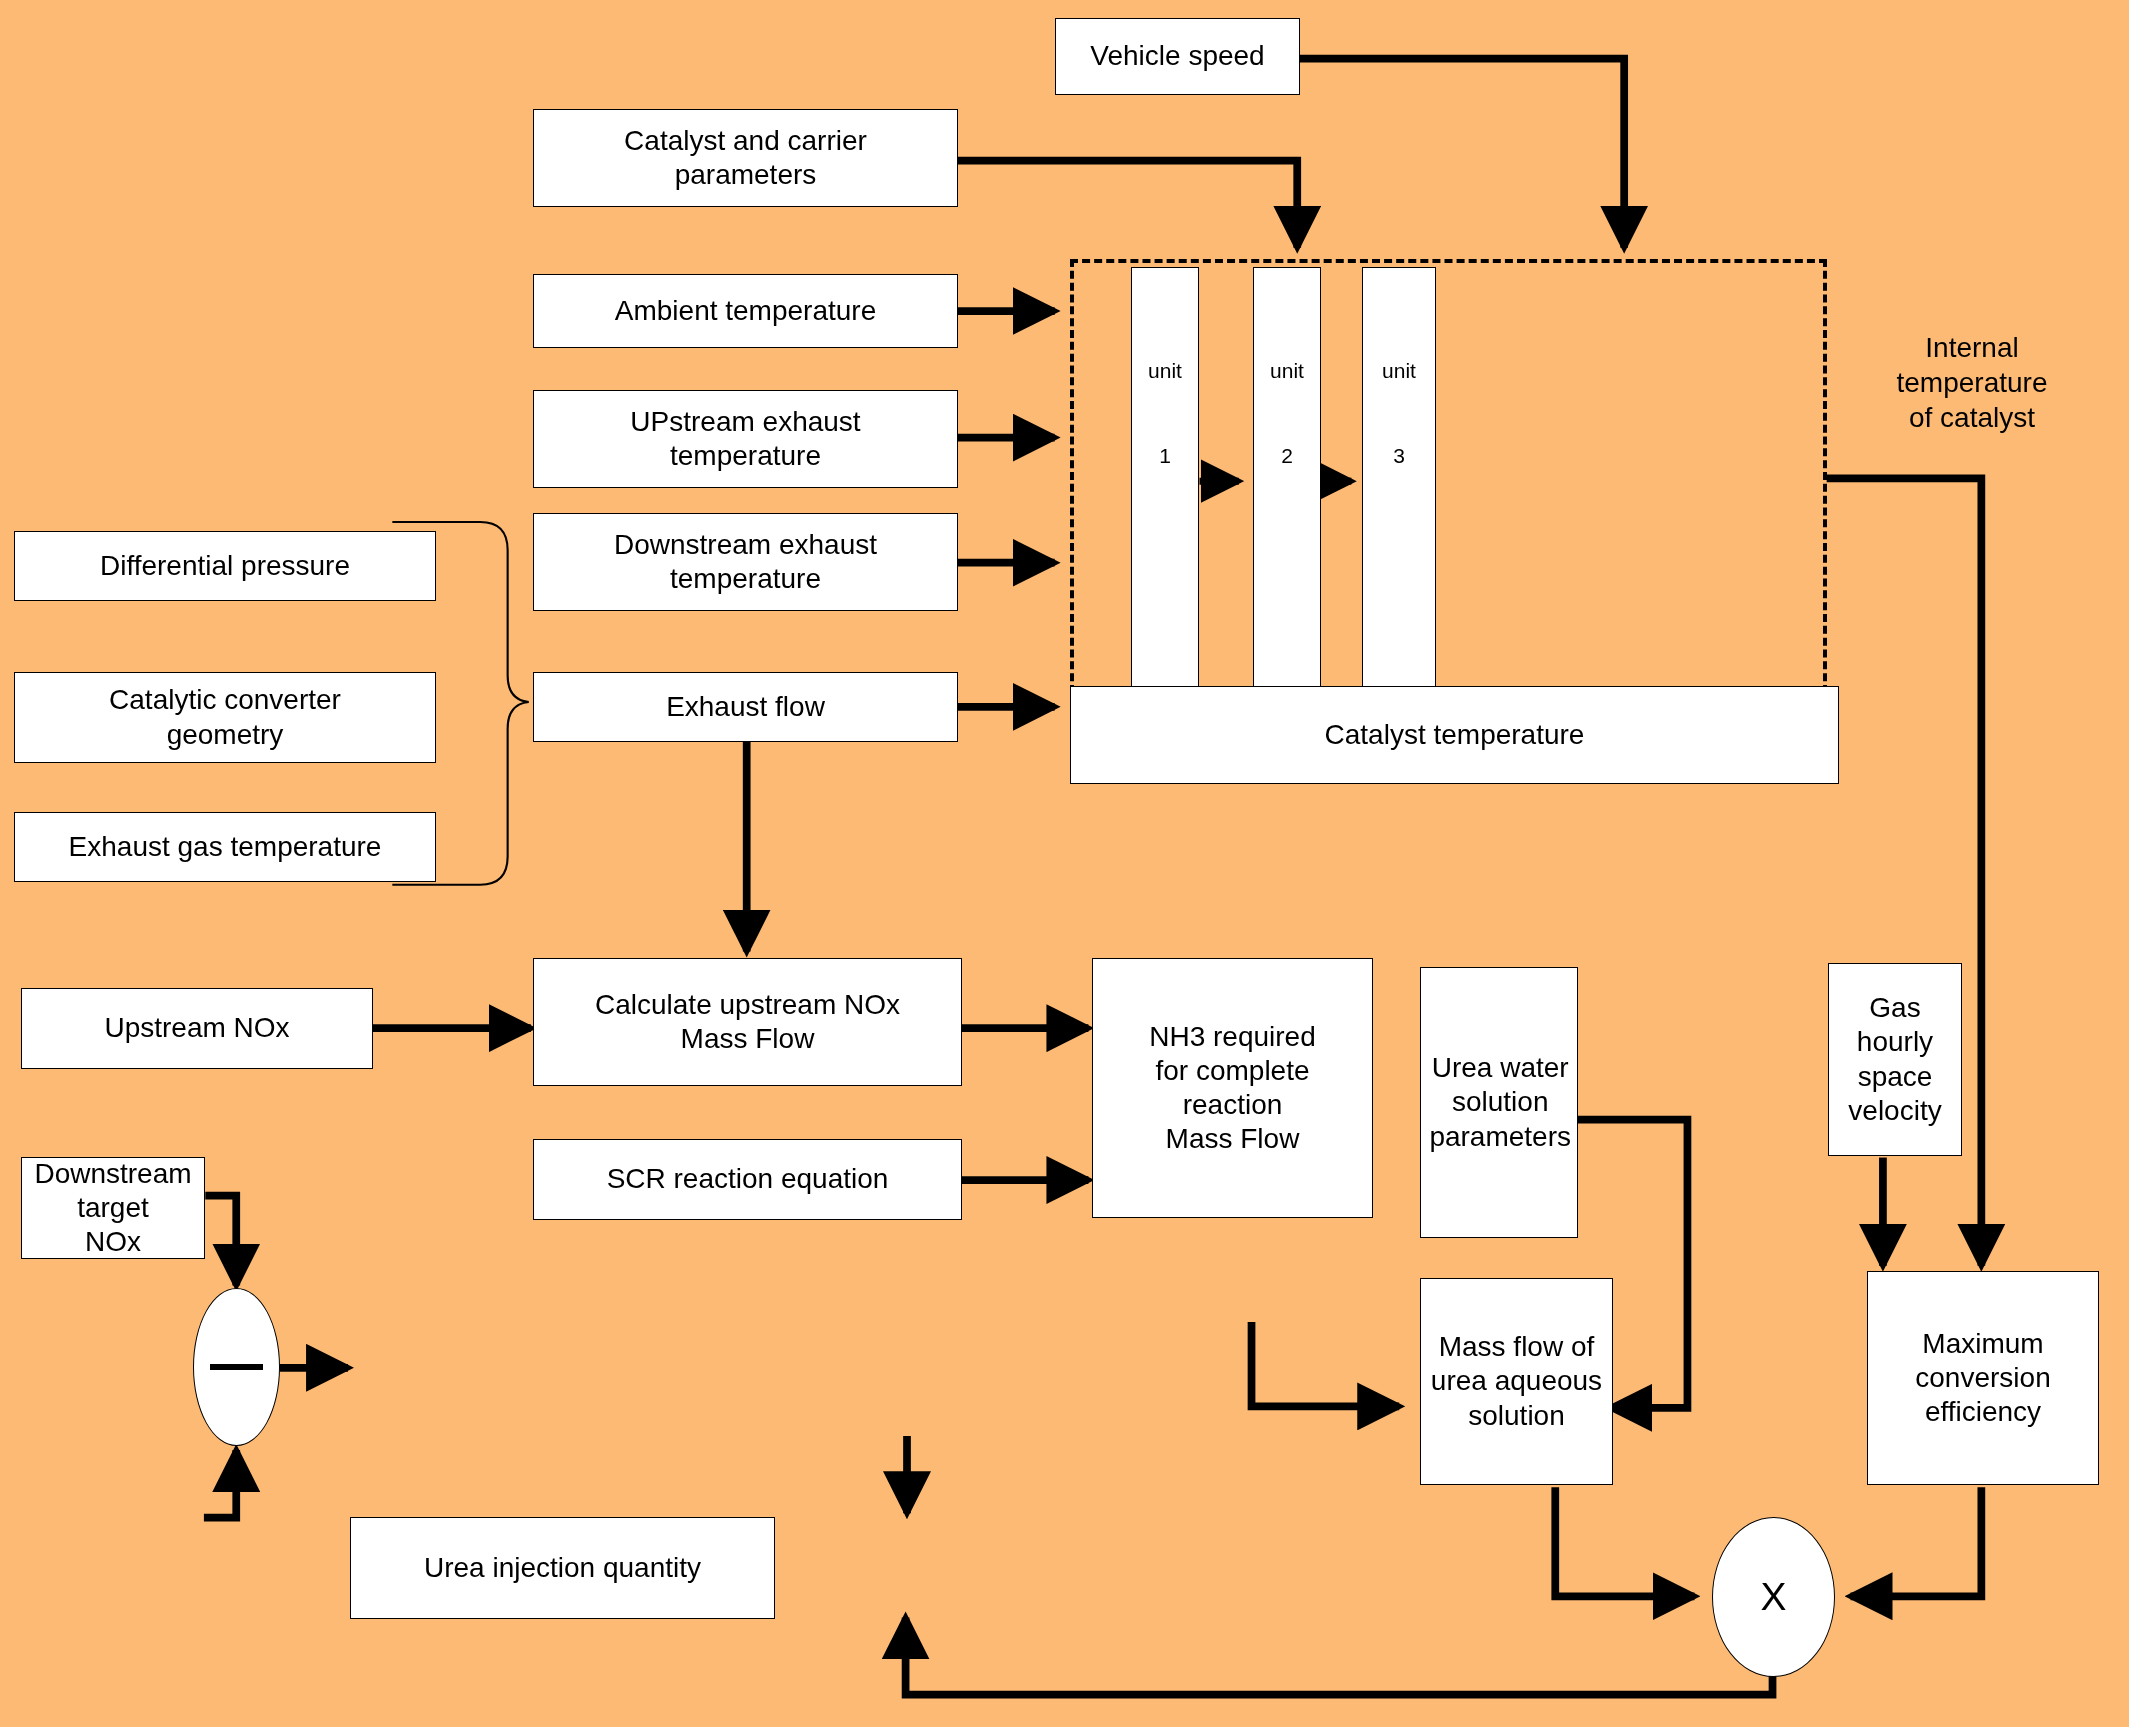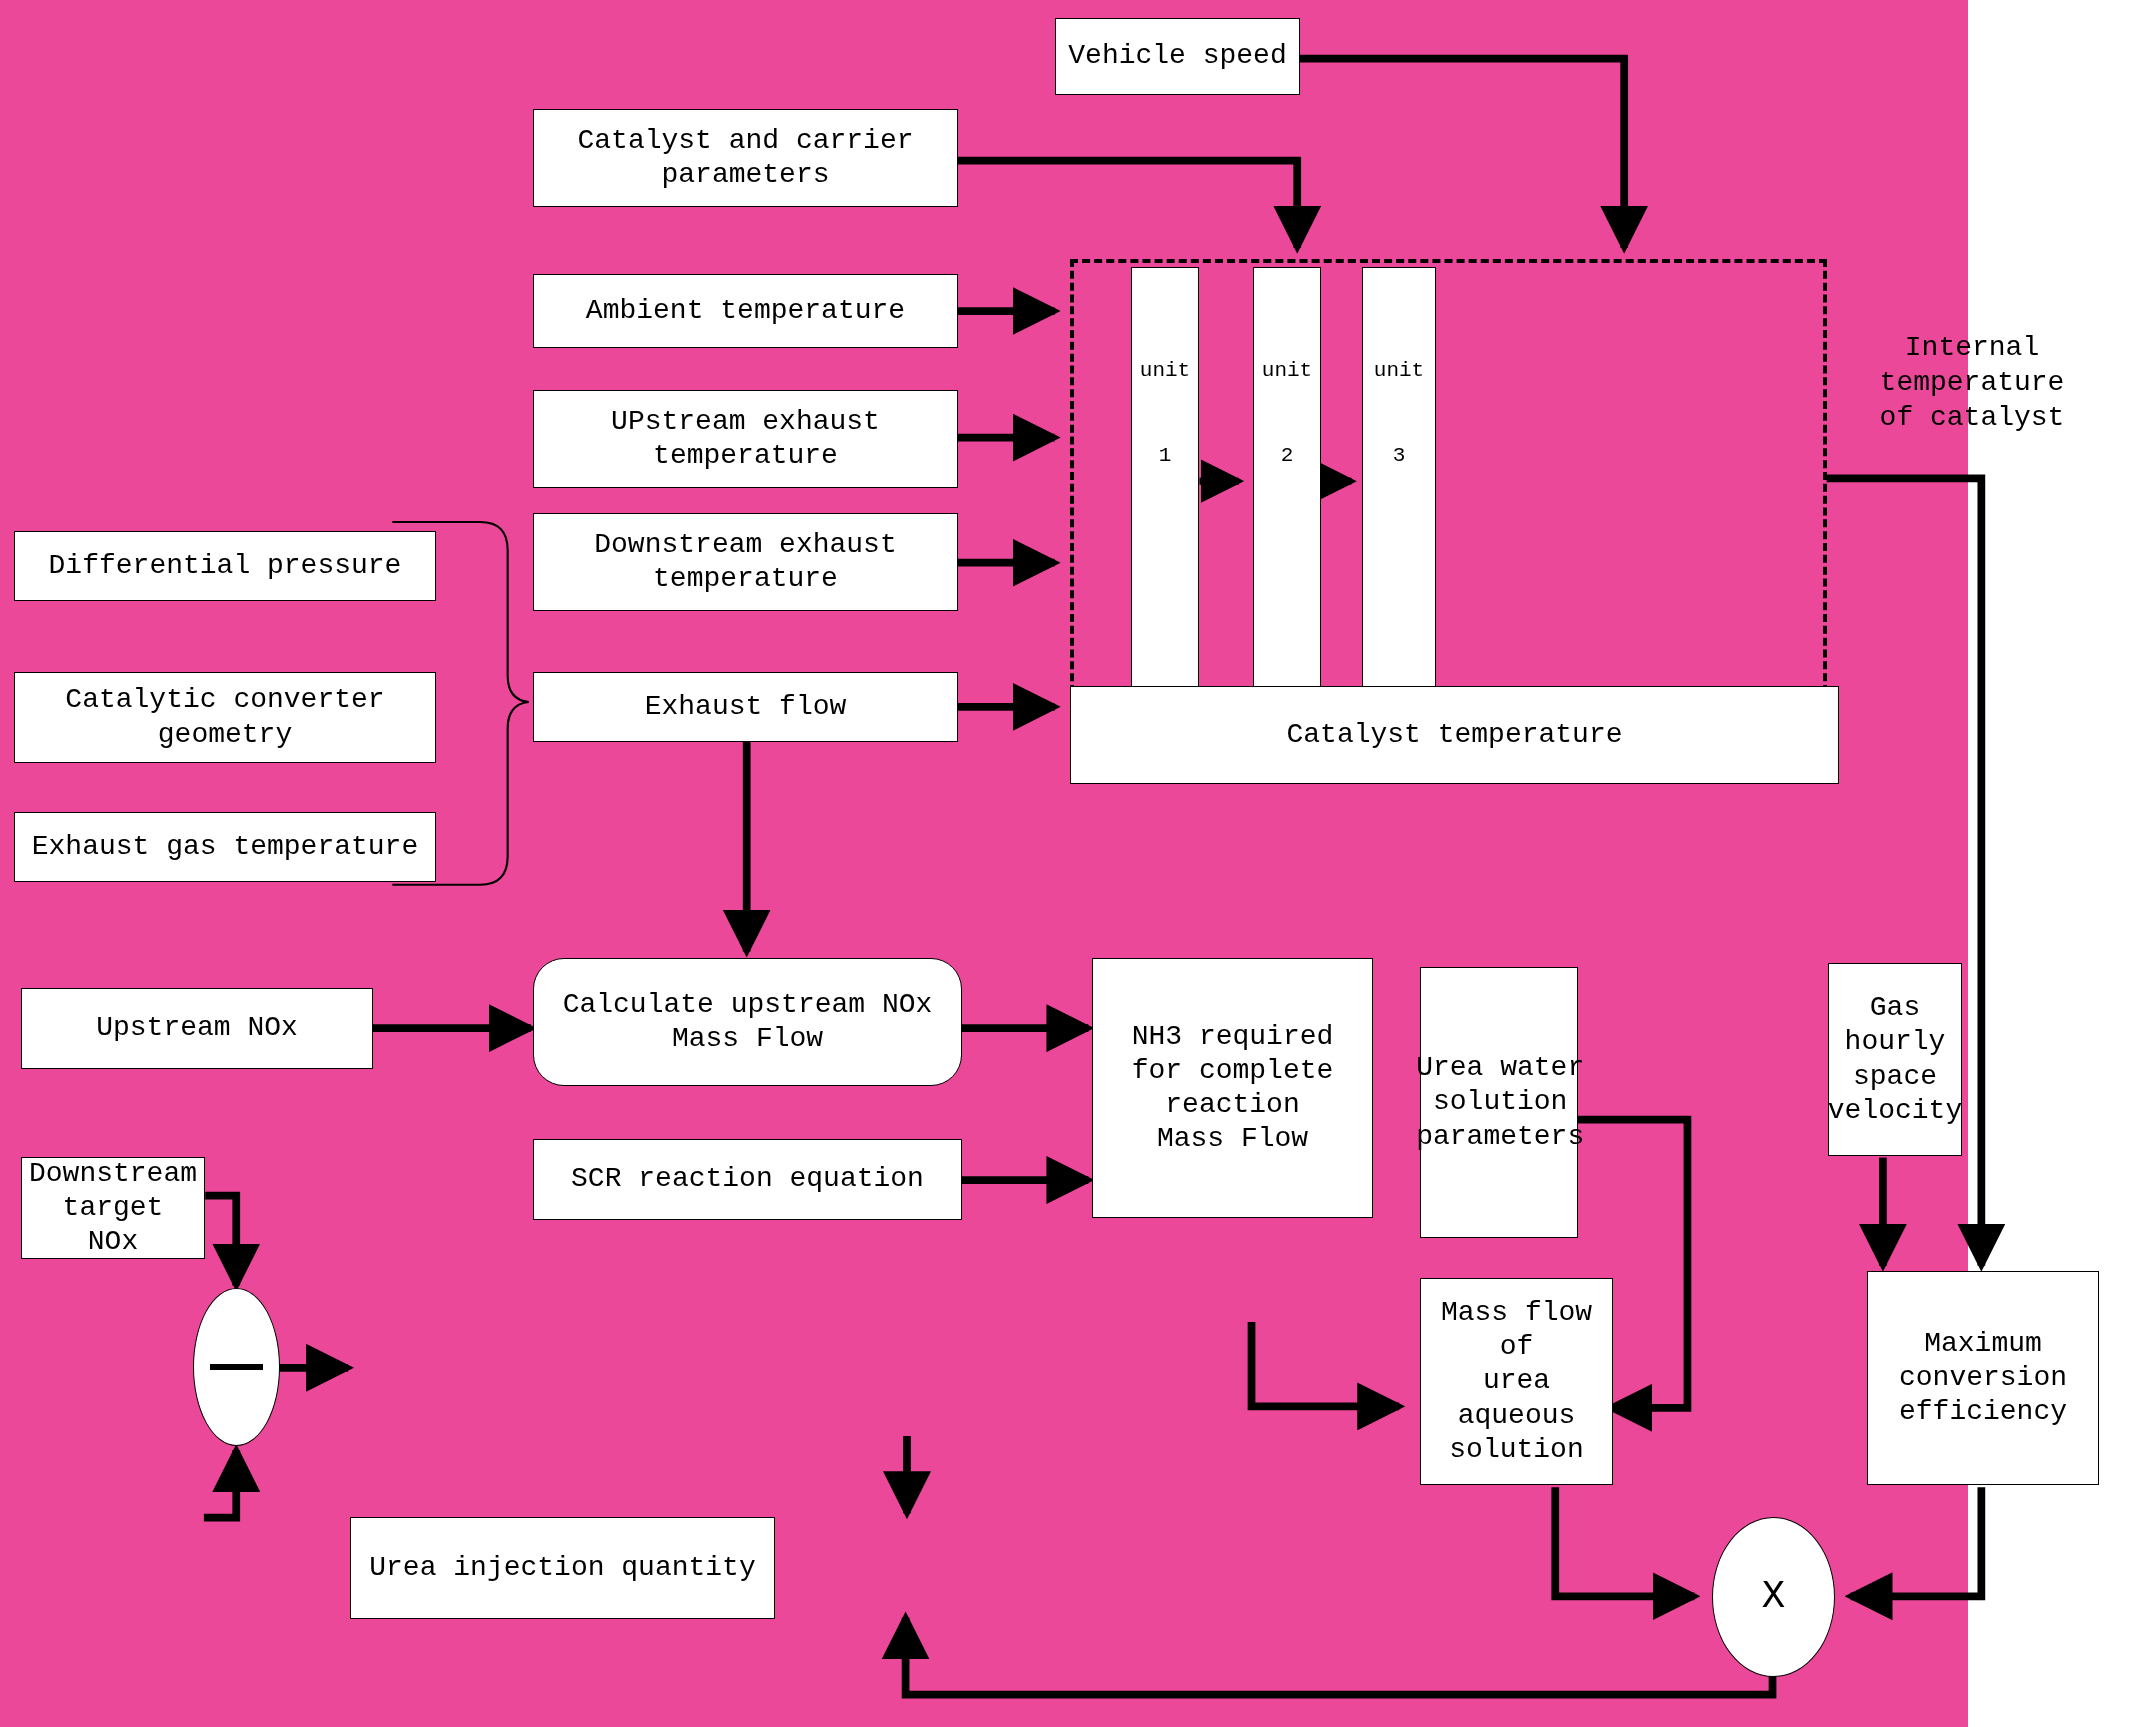--- a/index.html
+++ b/index.html
@@ -1,17 +1,17 @@
 <!DOCTYPE html>
 <html style="font-size:11.3px"><head>
 <meta charset="utf-8">
 <style>
   html,body{margin:0;padding:0;background:#ffffff;}
-  #root{position:relative;width:1968px;height:1728px;background:#ec4899;
-        font-family:Liberation Mono, monospace;}
+  #root{position:relative;width:2129px;height:1728px;background:#fdba74;
+        font-family:Liberation Sans, sans-serif;}
   svg#wires{position:absolute;left:0;top:0;width:2129px;height:1728px;overflow:visible;}
   .nodebox{position:absolute;box-sizing:border-box;border:1.4px solid #000;background:#fff;
            display:flex;align-items:center;justify-content:center;text-align:center;
            font-size:28px;line-height:1.22;color:#000;padding:2.8px 5.6px;}
   .tallbox{align-items:center;}
   .dashbox{position:absolute;box-sizing:border-box;border:4.9px dashed #000;background:transparent;}
   .unitbox{position:absolute;box-sizing:border-box;border:1.4px solid #000;background:#fff;
            font-size:21px;color:#000;padding-left:24px;}
   .unitbox .u-top{position:absolute;left:0;right:0;top:91px;text-align:center;}
   .unitbox .u-num{position:absolute;left:0;right:0;top:176px;text-align:center;}
@@ -128,21 +128,21 @@
   </div>
 
   <div class="nodebox" style="left:1070px;top:686px;width:769px;height:98px;border-width:1.4px;">Catalyst temperature</div>
 
   <div class="freetext" style="left:1856px;top:330px;width:232px;white-space:pre-line;">Internal
 temperature
 of catalyst</div>
 
   <div class="nodebox" style="left:21px;top:988px;width:352px;height:81px;">Upstream NOx</div>
 
-  <div class="nodebox" style="left:533px;top:958px;width:429px;height:128px;white-space:pre-line;border-radius:31px;">Calculate upstream NOx
+  <div class="nodebox" style="left:533px;top:958px;width:429px;height:128px;white-space:pre-line;">Calculate upstream NOx
 Mass Flow</div>
 
   <div class="nodebox" style="left:533px;top:1139px;width:429px;height:81px;">SCR reaction equation</div>
 
   <div class="nodebox tallbox" style="left:1092px;top:958px;width:281px;height:260px;white-space:pre-line;">NH3 required
 for complete
 reaction
 Mass Flow</div>
 
   <div class="nodebox tallbox" style="left:1420px;top:967px;width:158px;height:271px;white-space:pre-line;padding-left:8px;">Urea water

